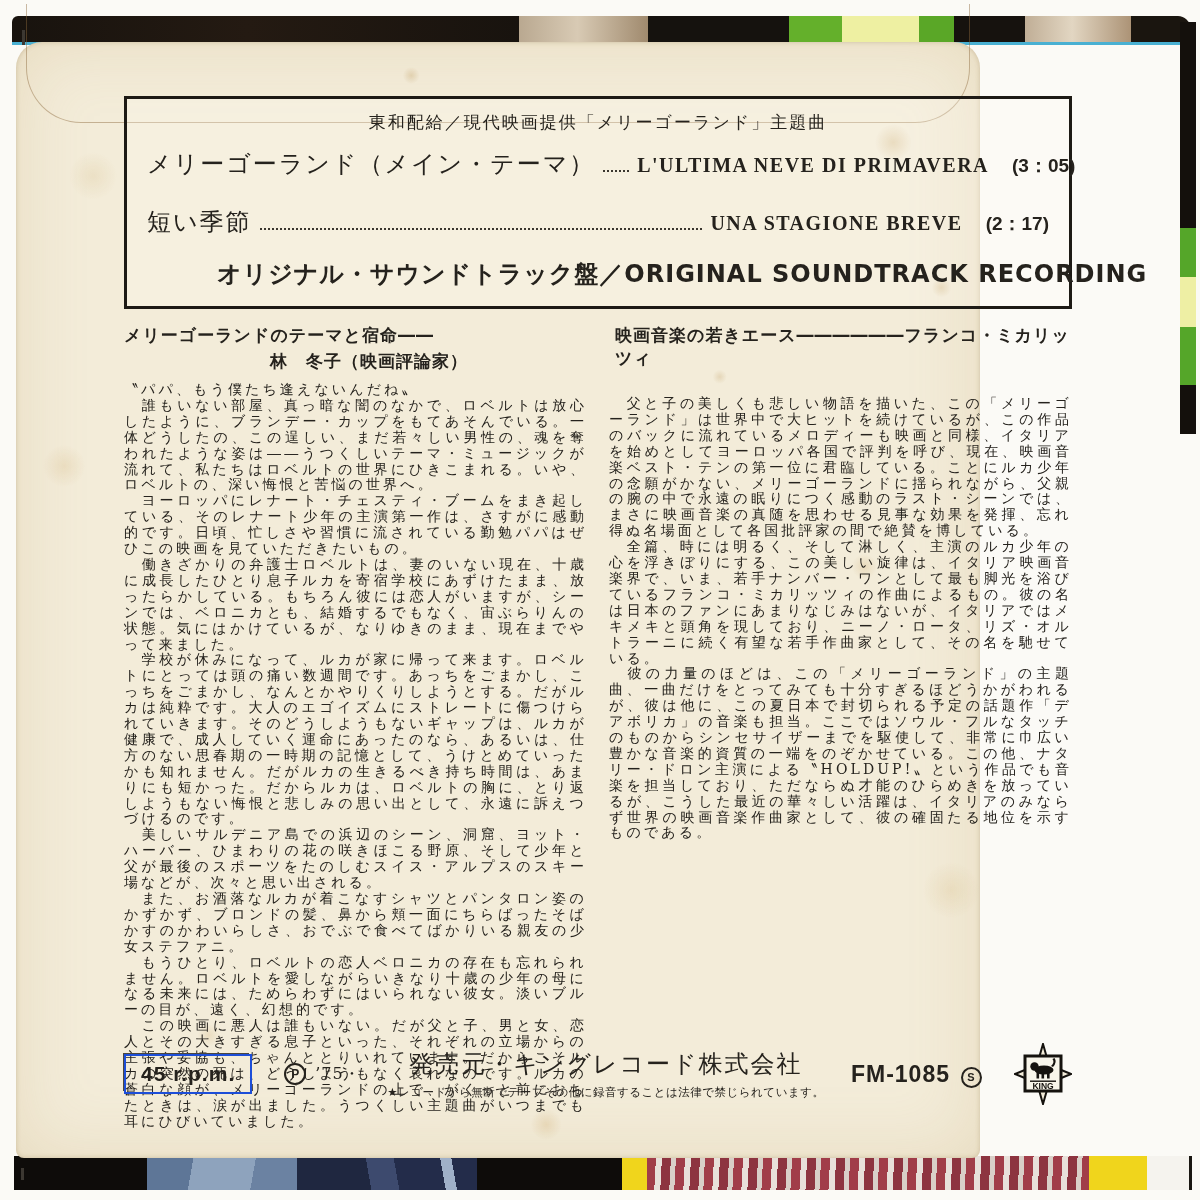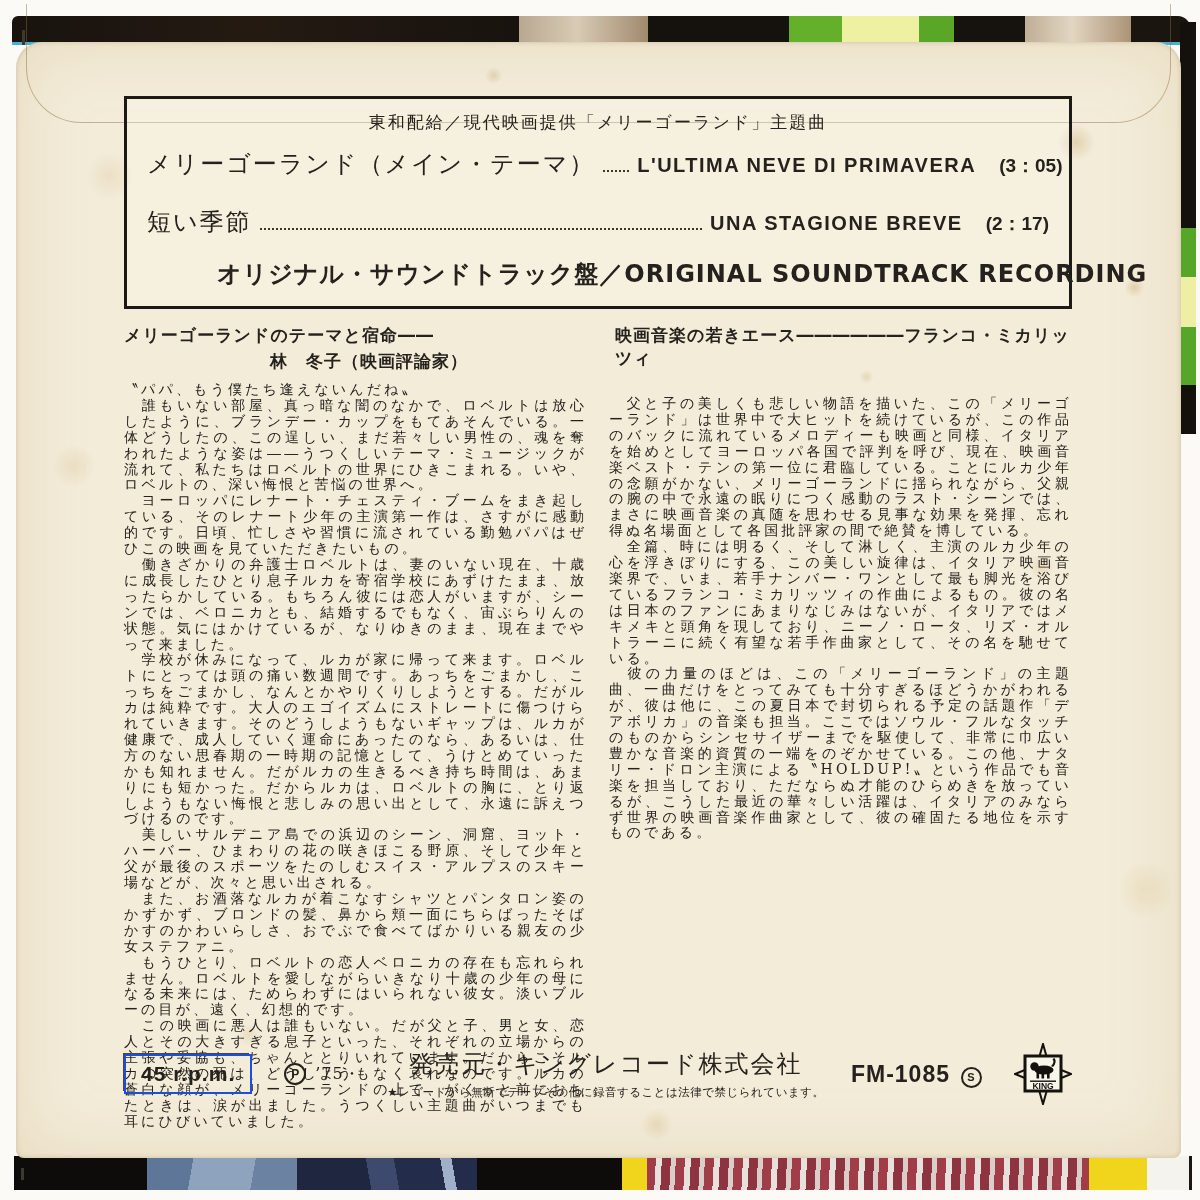--- a/index.html
+++ b/index.html
@@ -44,21 +44,21 @@
   .seg-black1{width:133px;background:#0e0c0a;}
   .seg-blue1{width:150px;background:linear-gradient(100deg,#5e7697 0 30%,#8ea3bd 30% 70%,#6b82a2 70% 100%);}
   .seg-navy{width:180px;background:linear-gradient(80deg,#1f2740 0 40%,#3d4a6e 40% 55%,#232c4a 55% 80%,#9fb0c8 80% 86%,#232c4a 86% 100%);}
   .seg-black2{width:145px;background:#0e0c0a;}
   .seg-yellow1{width:25px;background:#f0d51c;}
   .seg-redstripe{flex:1;background:repeating-linear-gradient(93deg,#a13d49 0 9px,#e8e0da 9px 15px,#8d3440 15px 24px,#d9cfc8 24px 29px);}
   .seg-yellow2{width:58px;background:#f0d51c;}
   .seg-white{width:42px;background:#f5f3ee;border-right:3px solid #1a1712;}
   
   .sleeve{
-    position:absolute;left:16px;top:42px;width:1165px;height:1116px;
+    position:absolute;left:16px;top:42px;width:964px;height:1116px;
     background:#f3ecd9;
     border-radius:26px 26px 8px 8px;
     box-shadow:inset 0 0 70px rgba(190,160,100,.22), inset 0 0 5px rgba(120,90,40,.28);
   }
   .sleeve::before{
     content:"";position:absolute;inset:0;border-radius:inherit;pointer-events:none;
     background-image:
       radial-gradient(circle 26px at 91% 9%, rgba(190,150,80,.30), transparent 70%),
       radial-gradient(circle 14px at 96% 22%, rgba(190,150,80,.32), transparent 70%),
       radial-gradient(circle 18px at 88% 47%, rgba(200,160,90,.24), transparent 70%),
@@ -87,21 +87,21 @@
   }
   .dist-line{
     text-align:center;font-size:17px;letter-spacing:2px;
     font-family:"DejaVu Serif",serif;
   }
   .track-row{display:flex;align-items:baseline;}
   .track-row-1{margin-top:14px;}
   .track-row-2{margin-top:26px;}
   .track-jp{font-size:24px;letter-spacing:2px;font-family:"DejaVu Serif",serif;white-space:nowrap;}
   .leader{flex:1;border-bottom:2px dotted #3a362e;margin:0 8px 7px 8px;min-width:26px;}
-  .track-en{font-weight:bold;font-size:20px;letter-spacing:1.5px;white-space:nowrap;font-family:Liberation Sans, sans-serif;}
+  .track-en{font-weight:bold;font-size:20px;letter-spacing:1.5px;white-space:nowrap;font-family:Liberation Serif, serif;}
   .track-time{font-weight:bold;font-size:19px;margin-left:23px;white-space:nowrap;font-family:"Liberation Sans",sans-serif;}
   .ost-line{
     font-weight:bold;font-size:24px;margin-top:20px;padding-left:70px;
     letter-spacing:1px;white-space:nowrap;
   }
   
   .col-heads{display:flex;gap:34px;margin-top:15px;}
   .head-left,.head-right{width:463px;font-size:17px;font-weight:bold;letter-spacing:1px;}
   .byline{margin-top:3px;padding-left:146px;letter-spacing:1px;}
   

